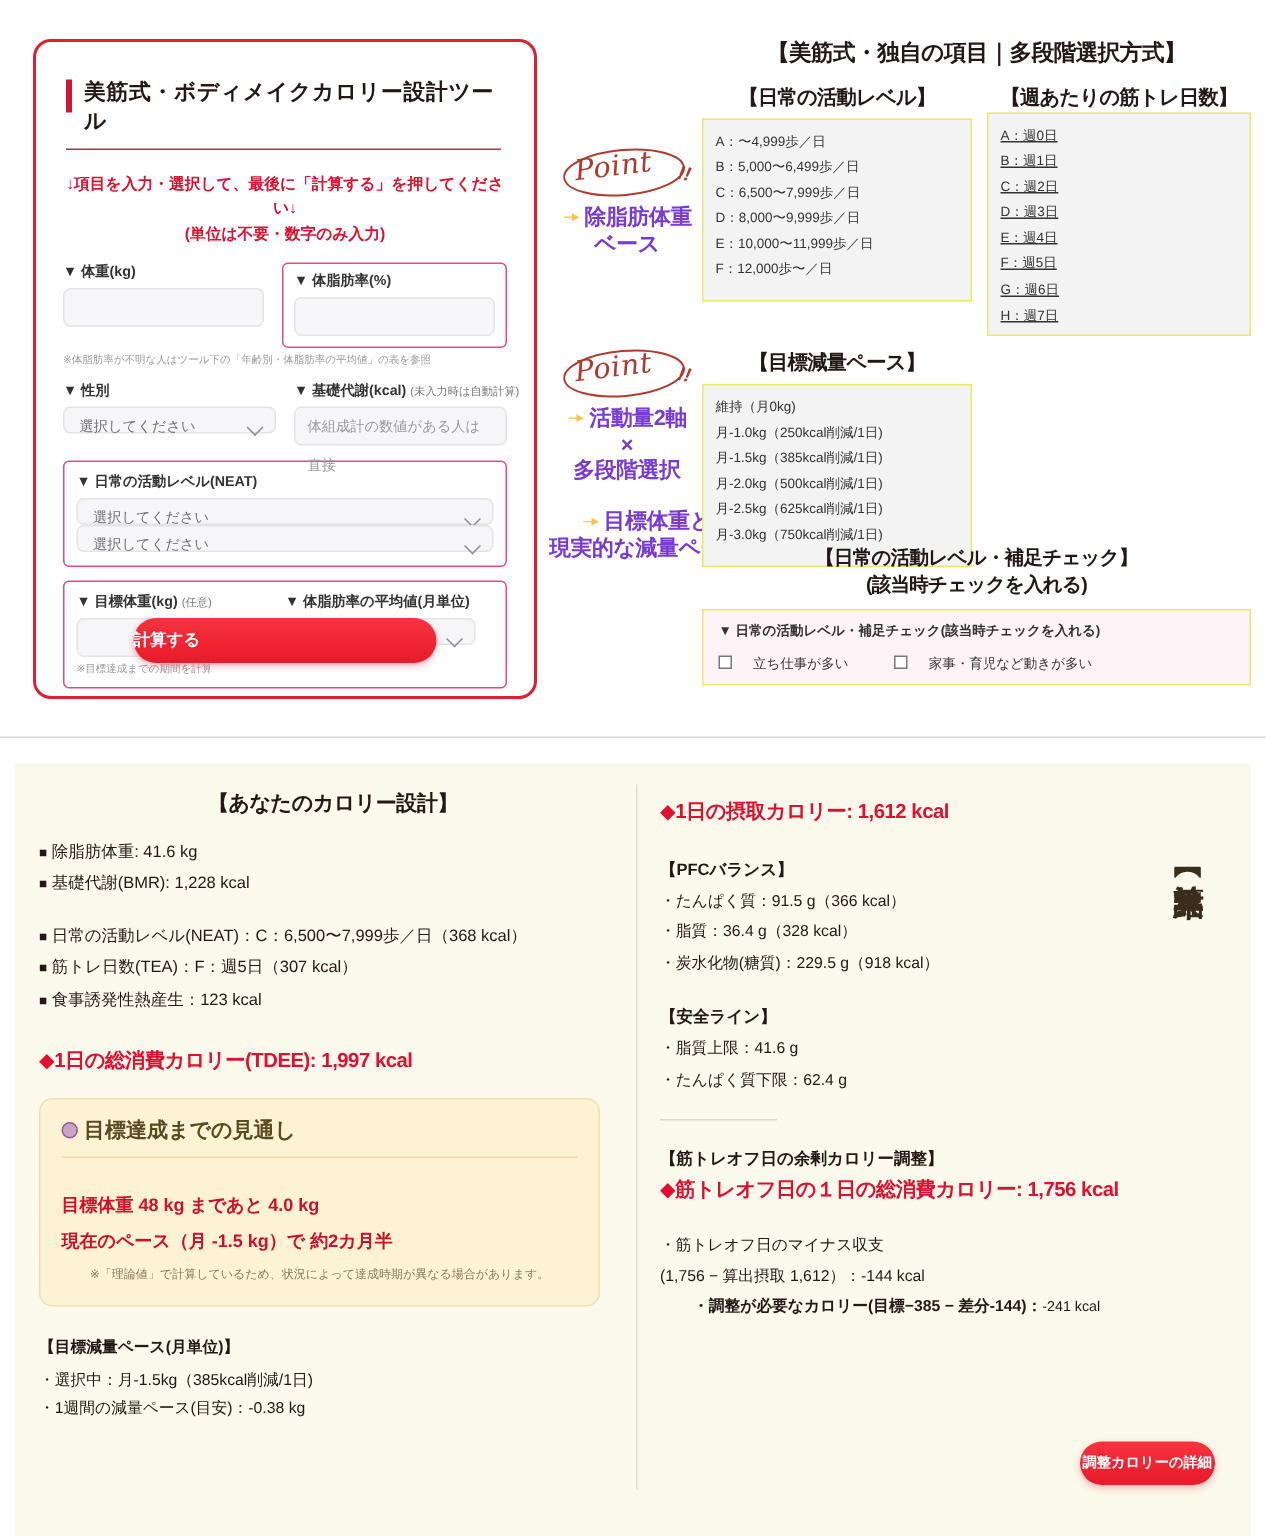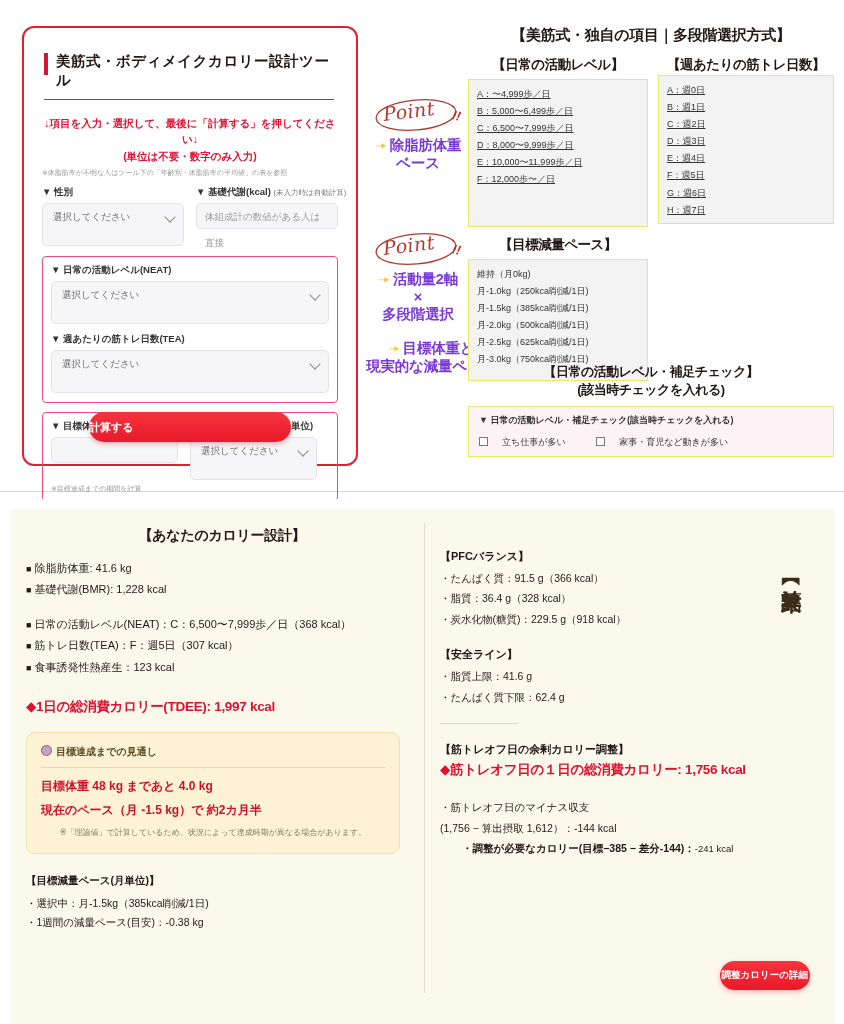--- a/index.html
+++ b/index.html
@@ -32,21 +32,21 @@
   .notice{margin-top:15px;text-align:center;color:#e01030;font-weight:700;font-size:10.5px;line-height:1.55;}
 
   .field-label{font-size:9.5px;font-weight:700;color:#333;margin:0 0 4px 0;white-space:nowrap;}
   .field-label .sub{font-weight:400;font-size:7.5px;color:#777;}
   .inp{
     width:100%;height:26px;border:1px solid #e3e3e8;border-radius:5px;
     background:#f6f6f8;box-sizing:border-box;font-size:9.5px;color:#9a9aa2;
     padding:0 8px;line-height:26px;
   }
   .sel{
-    width:100%;height:43px;border:1px solid #e3e3e8;border-radius:5px;
+    width:100%;height:18px;border:1px solid #e3e3e8;border-radius:5px;
     background:#f6f6f8;box-sizing:border-box;font-size:9.5px;color:#6d6d77;
     padding:0 20px 0 10px;line-height:26px;position:relative;
   }
   .sel .chev{position:absolute;right:9px;top:9px;width:7px;height:7px;
     border-right:1.4px solid #8a8a94;border-bottom:1.4px solid #8a8a94;transform:rotate(45deg);}
   .row2{display:flex;gap:12px;}
   .row2>div{flex:1;min-width:0;}
   .minitext{font-size:7px;color:#999;margin-top:4px;line-height:1.3;}
 
   .hl-box{border:1.6px solid #e8497f;border-radius:4px;padding:5px 7px 7px 7px;box-sizing:border-box;}
@@ -107,24 +107,24 @@
   .li{font-size:11px;color:#231815;line-height:1.95;white-space:nowrap;}
   .li .sq2{color:#231815;margin-right:3px;font-size:9px;}
   .spacer{height:13px;}
   .dia{color:#e01030;}
   .res-big{font-size:13.5px;font-weight:800;color:#e01030;letter-spacing:-.3px;white-space:nowrap;}
 
   .goal-card{
     margin-top:16px;background:#fdf3d4;border:1px solid #f0e0b0;border-radius:9px;
     padding:12px 14px 13px 14px;box-sizing:border-box;width:374px;
   }
-  .goal-head{font-size:10px;font-weight:700;color:#5a4a22;padding-bottom:8px;border-bottom:1px solid #edd9a8;}
+  .goal-head{font-size:14px;font-weight:700;color:#5a4a22;padding-bottom:8px;border-bottom:1px solid #edd9a8;}
   .goal-head .dot{display:inline-block;width:9px;height:9px;border-radius:50%;
     background:#c8a2c8;border:1.5px solid #8d5a8d;margin-right:4px;vertical-align:-1px;}
-  .goal-l1{font-size:12px;font-weight:800;color:#d0102a;margin-top:10px;}
+  .goal-l1{font-size:12px;font-weight:800;color:#d0102a;margin-top:23px;}
   .goal-l2{font-size:12px;font-weight:800;color:#d0102a;margin-top:7px;}
   .goal-note{font-size:8px;color:#8a7a56;margin-top:8px;line-height:1.6;text-align:center;}
 
   .pace-blk{margin-top:20px;}
   .pace-h{font-size:10.5px;font-weight:700;color:#231815;margin-bottom:6px;}
   .pace-l{font-size:10.5px;color:#231815;line-height:1.85;}
 
   .sec-h{font-size:11px;font-weight:700;color:#231815;margin-bottom:4px;}
   .bullet{font-size:10.5px;color:#231815;line-height:1.95;white-space:nowrap;}
   .hr-s{width:78px;height:1px;background:#ddd8c8;margin:16px 0 18px 0;}
@@ -154,20 +154,30 @@
     <div class="form-card">
       <div class="form-title-wrap">
         <div class="form-title">美筋式・ボディメイクカロリー設計ツール</div>
       </div>
 
       <div class="notice">
         <div>↓項目を入力・選択して、最後に「計算する」を押してください↓</div>
         <div>(単位は不要・数字のみ入力)</div>
       </div>
 
+      <div class="row2" style="margin-top:11px;align-items:flex-start;">
+        <div>
+          <div class="field-label">▼ 体重(kg)</div>
+          <div class="inp"></div>
+        </div>
+        <div class="hl-box">
+          <div class="field-label">▼ 体脂肪率(%)</div>
+          <div class="inp"></div>
+        </div>
+      </div>
       <div class="minitext">※体脂肪率が不明な人はツール下の「年齢別・体脂肪率の平均値」の表を参照</div>
 
       <div class="row2" style="margin-top:9px;align-items:flex-start;">
         <div>
           <div class="field-label">▼ 性別</div>
           <div class="sel">
             <span>選択してください</span>
             <span class="chev"></span>
           </div>
         </div>
@@ -179,21 +189,20 @@
           <div class="inp">体組成計の数値がある人は直接</div>
         </div>
       </div>
 
       <div class="hl-box" style="margin-top:10px;padding:7px 8px 9px 8px;">
         <div class="field-label">▼ 日常の活動レベル(NEAT)</div>
         <div class="sel">
           <span>選択してください</span>
           <span class="chev"></span>
         </div>
-        <div class="field-label" style="margin-top:9px;">▼ 週あたりの筋トレ日数(TEA)</div>
         <div class="sel">
           <span>選択してください</span>
           <span class="chev"></span>
         </div>
       </div>
 
       <div class="hl-box" style="margin-top:9px;padding:7px 20px 7px 8px;">
         <div class="row2" style="align-items:flex-start;">
           <div>
             <div class="field-label">
@@ -269,21 +278,21 @@
         <div>現実的な減量ペース</div>
       </div>
     </div>
 
     <div style="position:absolute;left:468px;top:26px;width:366px;">
       <div class="rc-title">【美筋式・独自の項目｜多段階選択方式】</div>
 
       <div style="display:flex;gap:10px;margin-top:11px;">
         <div style="width:180px;">
           <div class="rc-sub">【日常の活動レベル】</div>
-          <div class="list-box" style="margin-top:5px;height:148px;text-decoration:underline;">
+          <div class="list-box" style="margin-top:5px;height:122px;">
             <div>A：〜4,999歩／日</div>
             <div>B：5,000〜6,499歩／日</div>
             <div>C：6,500〜7,999歩／日</div>
             <div>D：8,000〜9,999歩／日</div>
             <div>E：10,000〜11,999歩／日</div>
             <div>F：12,000歩〜／日</div>
           </div>
         </div>
         <div style="width:176px;">
           <div class="rc-sub">【週あたりの筋トレ日数】</div>
@@ -356,20 +365,21 @@
         </div>
 
         <div class="pace-blk">
           <div class="pace-h">【目標減量ペース(月単位)】</div>
           <div class="pace-l">・選択中：月-1.5kg（385kcal削減/1日)</div>
           <div class="pace-l">・1週間の減量ペース(目安)：-0.38 kg</div>
         </div>
       </div>
 
       <div class="res-right">
+        <div class="res-big" style="margin-top:5px;"><span class="dia">◆</span><span>1日の摂取カロリー: 1,612 kcal</span></div>
 
         <div style="height:22px;"></div>
 
         <div class="sec-h">【PFCバランス】</div>
         <div class="bullet">・たんぱく質：91.5 g（366 kcal）</div>
         <div class="bullet">・脂質：36.4 g（328 kcal）</div>
         <div class="bullet">・炭水化物(糖質)：229.5 g（918 kcal）</div>
 
         <div style="height:18px;"></div>
 

